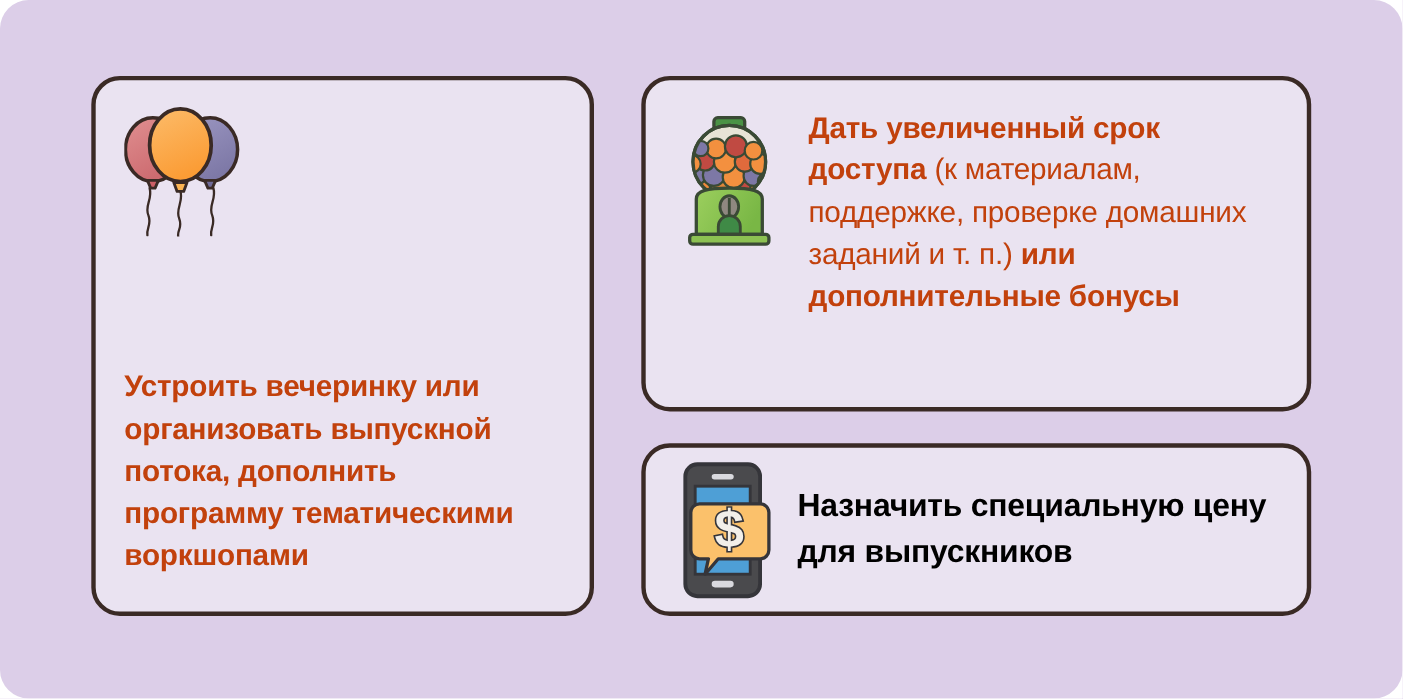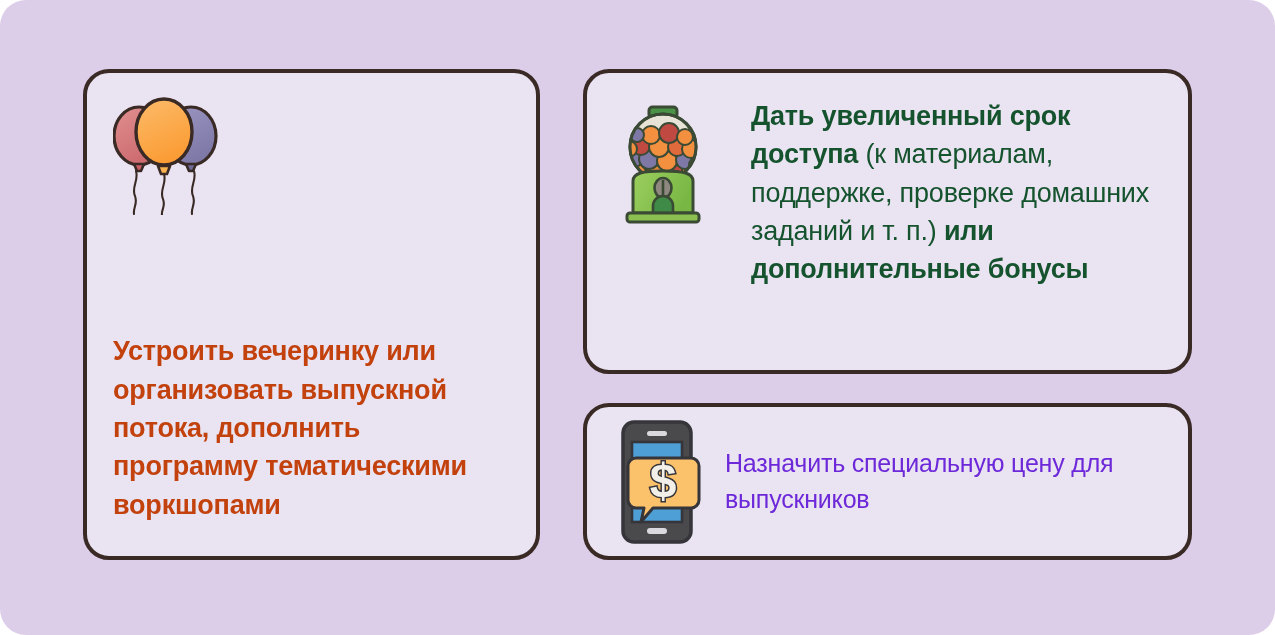--- a/index.html
+++ b/index.html
@@ -68,48 +68,47 @@
   }
   #card-access .icon-wrap {
     flex: 0 0 auto;
     width: 100px;
     height: 128px;
     margin-top: 6px;
   }
   #card-access .card-text {
     font-size: 27px;
     line-height: 1.42;
-    color: #14532d;
+    color: #c2410c;
     letter-spacing: -0.2px;
     padding-top: 2px;
-    margin-left: 16px;
   }
   #card-access .card-text b { font-weight: bold; }
 
   
   #card-price {
     left: 583px;
     top: 403px;
     width: 609px;
     height: 157px;
     padding: 18px 26px;
     display: flex;
     align-items: center;
     gap: 24px;
   }
   #card-price .icon-wrap {
     flex: 0 0 auto;
     width: 88px;
     height: 128px;
   }
   #card-price .card-text {
-    font-size: 25px;
-    font-weight: normal;
+    font-size: 29px;
+    font-weight: bold;
     line-height: 1.42;
-    color: #6d28d9;
+    color: #000000;
     letter-spacing: -0.2px;
   }
 
   svg { display: block; }
 </style>
 </head>
 <body>
 
 <div id="page">
 

